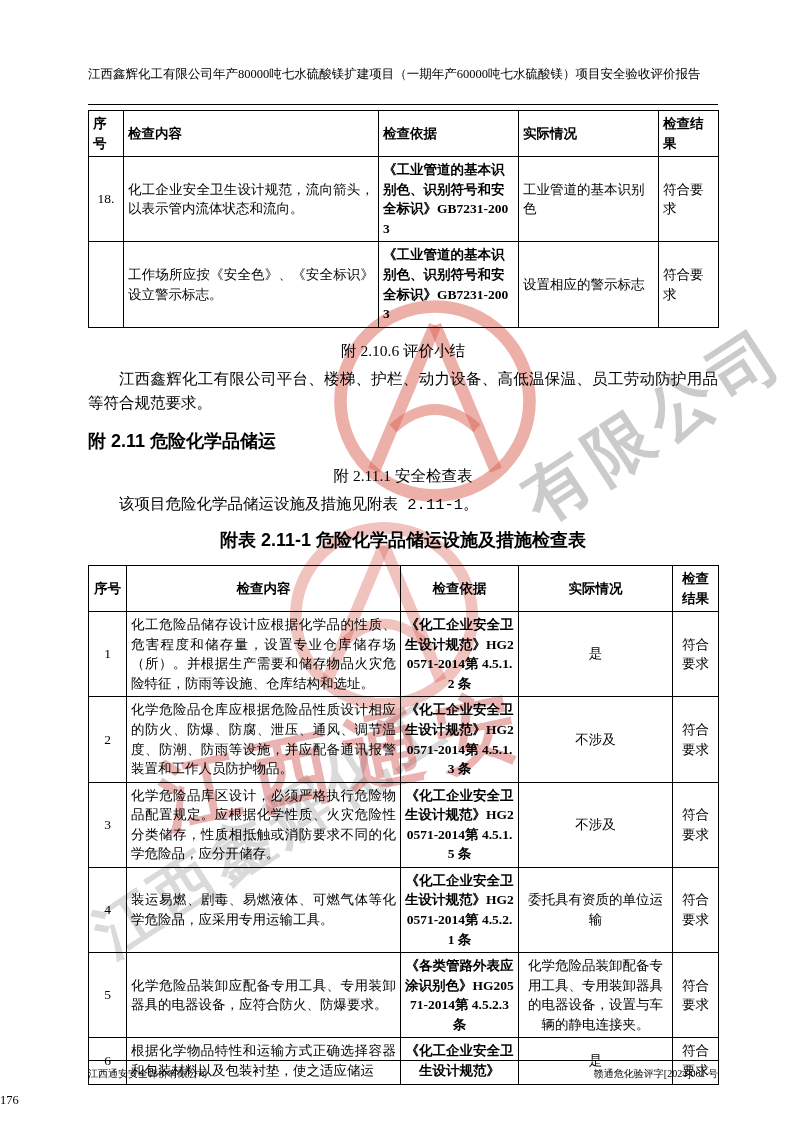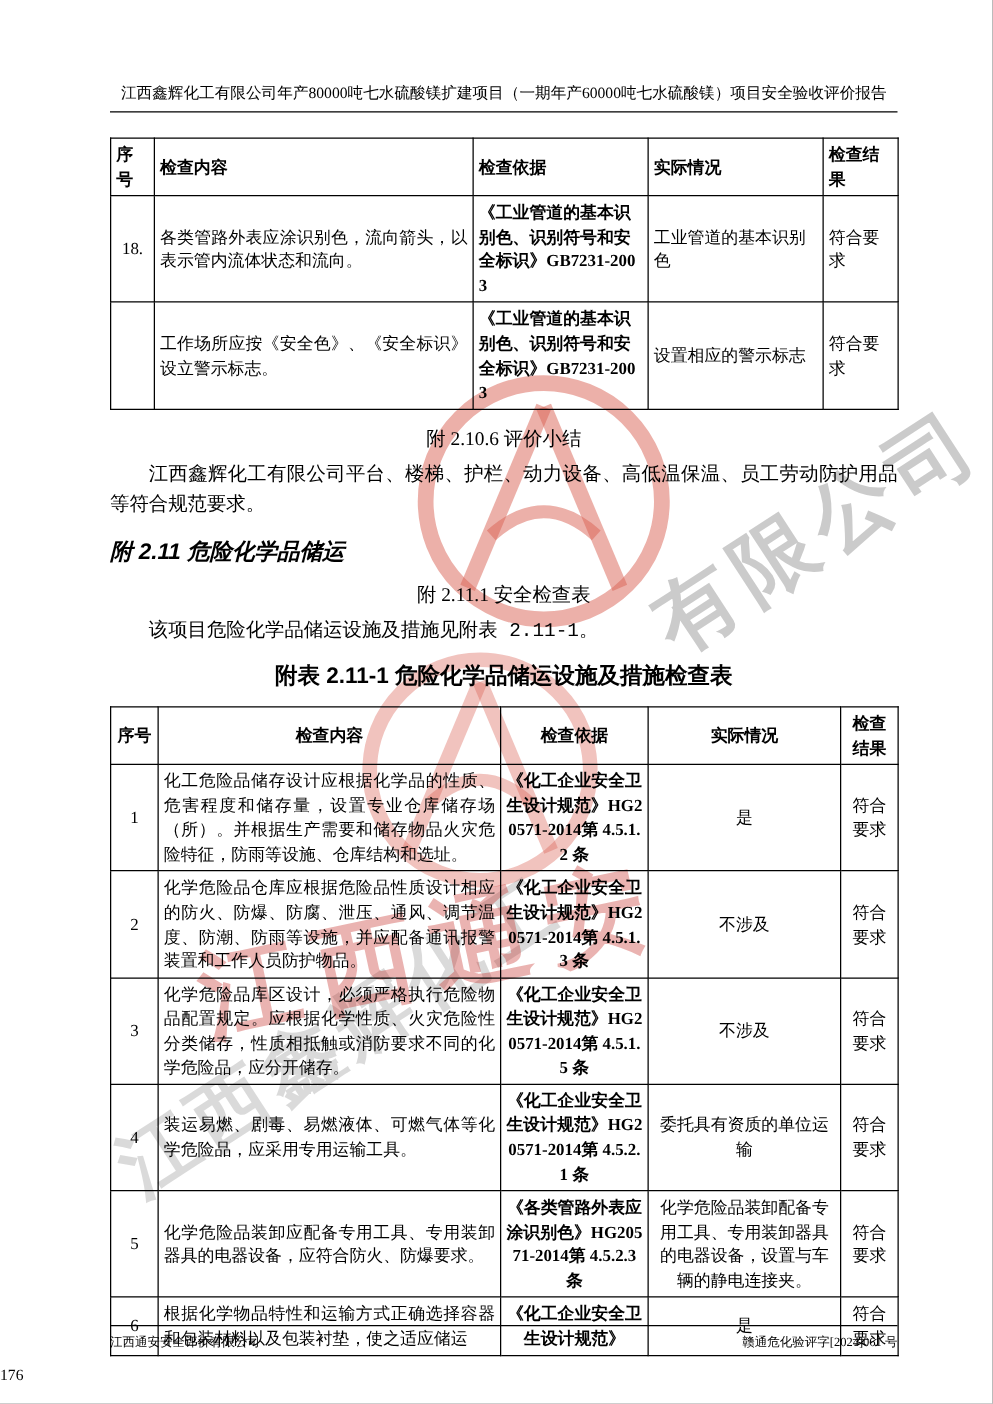--- a/index.html
+++ b/index.html
@@ -35,40 +35,40 @@
   .wm-red {
     position:absolute; left:150px; top:748px;
     font-size:80px; letter-spacing:14px; white-space:nowrap;
     color:rgba(198,44,40,0.36);
     transform:rotate(-12deg); transform-origin:0 0;
     font-family:"Liberation Sans","DejaVu Sans",sans-serif; font-weight:bold;
   }
   
   .header {
     position:absolute; left:88px; top:66px; width:630px; z-index:2;
-    text-align:center; font-size:12.5px; line-height:1.3;
-    padding-bottom:7px; border-bottom:1.5px solid #000;
+    text-align:left; font-size:12.5px; line-height:1.3;
+    padding-bottom:22px; border-bottom:1.5px solid #000;
   }
   
   .content { position:absolute; left:88px; top:110px; width:630px; z-index:2; }
   table.tbl { border-collapse:collapse; width:100%; font-size:13.5px; background:transparent; table-layout:fixed; }
   .tbl th, .tbl td { border:1px solid #000; padding:3px 4px; vertical-align:middle; line-height:1.45; word-break:break-all; }
   .tbl th { font-weight:bold; }
   .tbl1 th { text-align:left; }
   .tbl2 th { text-align:center; }
   .tbl td:nth-child(1) { text-align:center; }
   .tbl td:nth-child(2) { text-align:justify; }
   .tbl td:nth-child(3) { font-weight:bold; }
   .tbl1 td:nth-child(3), .tbl1 td:nth-child(4), .tbl1 td:nth-child(5) { text-align:left; }
   .tbl2 td:nth-child(3), .tbl2 td:nth-child(4), .tbl2 td:nth-child(5) { text-align:center; }
   .tbl1 tr { height:22px; }
   .sec-h3 { font-size:15.5px; margin:13px 0 6px;text-align:center; }
   .body-p { font-size:15.5px; line-height:1.6; text-align:justify; text-indent:2em; margin:4px 0 6px;font-family:Liberation Mono, monospace; }
   .sec-h2 { font-size:18px; font-weight:bold; margin:12px 0 6px;
-            font-family:"Liberation Sans","DejaVu Sans",sans-serif;font-style:italic; }
+            font-family:"Liberation Sans","DejaVu Sans",sans-serif; }
   .caption { font-size:18px; font-weight:bold; text-align:center; margin:10px 0 13px;
              font-family:"Liberation Sans","DejaVu Sans",sans-serif; }
   
   .pagenum { position:absolute; left:0; right:0; top:1093px; text-align:left; font-size:12.5px; z-index:2; }
   .footer {
     position:absolute; left:88px; top:1060px; width:630px; z-index:2;
     border-top:1.5px solid #000; padding-top:6px;
     display:flex; justify-content:space-between; font-size:10px;
   }
 </style>
@@ -114,21 +114,21 @@
             <th>序号</th>
             <th>检查内容</th>
             <th>检查依据</th>
             <th>实际情况</th>
             <th>检查结果</th>
           </tr>
         </thead>
       <tbody>
           <tr>
             <td>18.</td>
-            <td>各类管路外表应涂识别色，流向箭头，以表示管内流体状态和流向。</td>
+            <td>化工企业安全卫生设计规范，流向箭头，以表示管内流体状态和流向。</td>
             <td>《工业管道的基本识别色、识别符号和安全标识》GB7231-2003</td>
             <td>工业管道的基本识别色</td>
             <td>符合要求</td>
           </tr>
           <tr>
             <td></td>
             <td>工作场所应按《安全色》、《安全标识》设立警示标志。</td>
             <td>《工业管道的基本识别色、识别符号和安全标识》GB7231-2003</td>
             <td>设置相应的警示标志</td>
             <td>符合要求</td>

